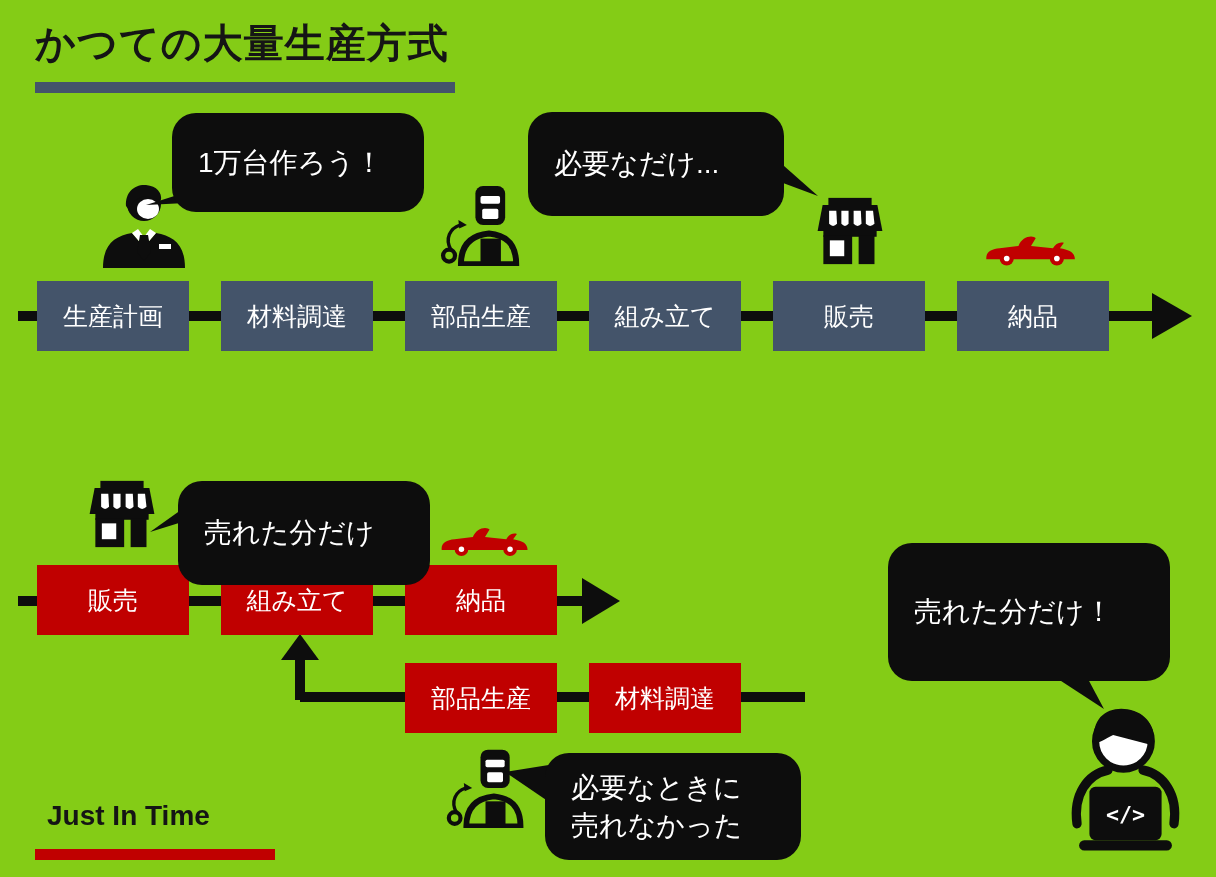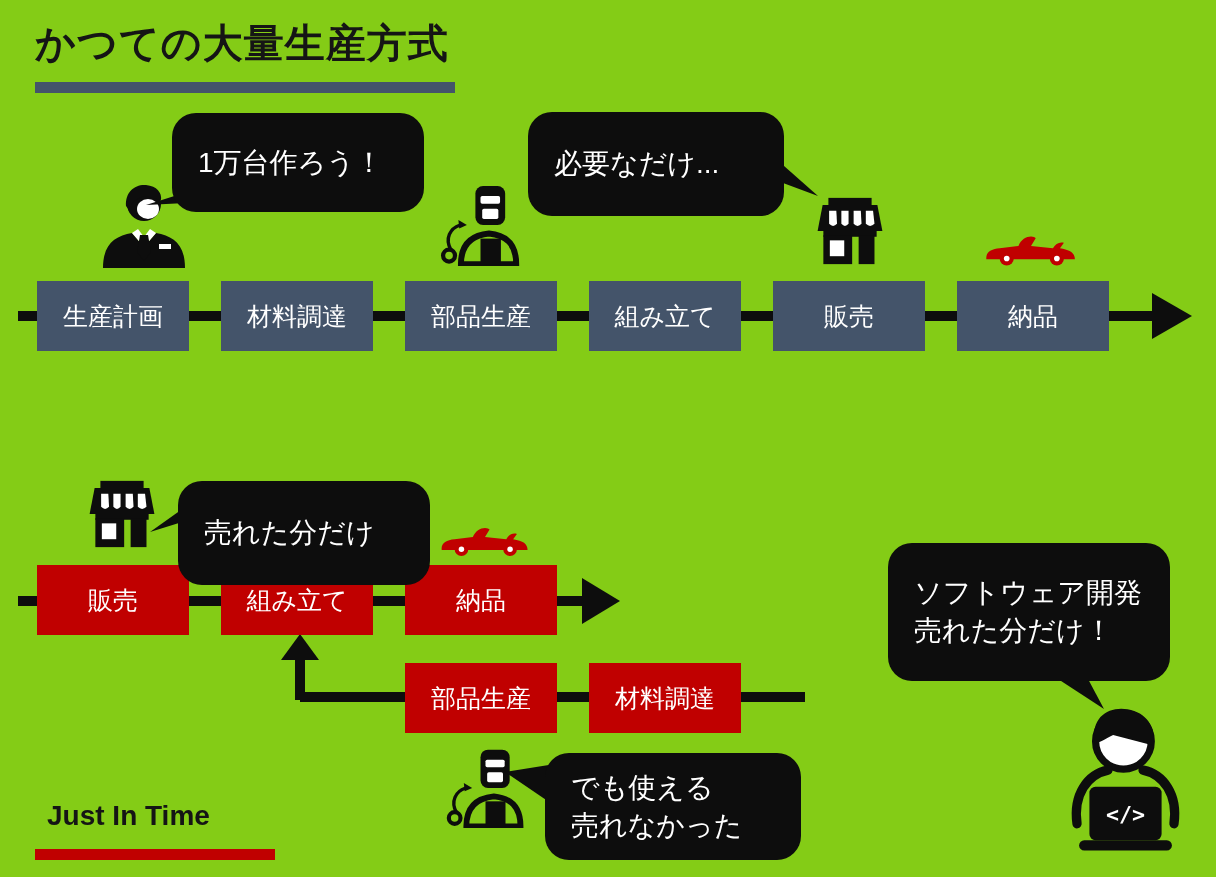--- a/index.html
+++ b/index.html
@@ -178,29 +178,28 @@
     <rect x="50" y="64" width="24" height="30" fill="#0D0D0D"></rect>
     <rect x="44" y="2" width="35" height="46" rx="9" fill="#0D0D0D"></rect>
     <rect x="50" y="14" width="23" height="9" rx="2" fill="#fff"></rect>
     <rect x="52" y="29" width="19" height="12" rx="2" fill="#fff"></rect>
     <circle cx="13" cy="84" r="7" fill="none" stroke="#0D0D0D" stroke-width="5"></circle>
     <path d="M15 77 C8 64 14 52 26 48" fill="none" stroke="#0D0D0D" stroke-width="4"></path>
     <polygon points="24,42 34,48 25,52" fill="#0D0D0D"></polygon>
   </svg>
 
   <div class="bubble" style="left:545px;top:753px;width:256px;height:107px;">
-    <span>でも使える</span>
+    <span>必要なときに</span>
     <span>売れなかった</span>
   </div>
   <svg class="tail" style="left:505px;top:762px;" width="50" height="48" viewBox="0 0 50 48">
     <polygon points="50,2 0,10 50,44" fill="#0D0D0D"></polygon>
   </svg>
 
   <div class="bubble" style="left:888px;top:543px;width:282px;height:138px;">
-    <span>ソフトウェア開発</span>
     <span>売れた分だけ！</span>
   </div>
   <svg class="tail" style="left:1058px;top:679px;" width="48" height="32" viewBox="0 0 48 32">
     <polygon points="0,0 46,30 30,0" fill="#0D0D0D"></polygon>
   </svg>
 
   <svg class="icon" style="left:1058px;top:700px;" width="135" height="165" viewBox="0 0 130 160">
     <circle cx="63" cy="40" r="27" fill="#fff" stroke="#0D0D0D" stroke-width="7"></circle>
     <path d="M35 42 C31 16 49 6 67 9 C85 12 95 26 92 44 L53 34 C45 38 39 42 35 42 Z" fill="#0D0D0D"></path>
     <path d="M18 120 C14 92 28 72 48 68" fill="none" stroke="#0D0D0D" stroke-width="9" stroke-linecap="round"></path>

